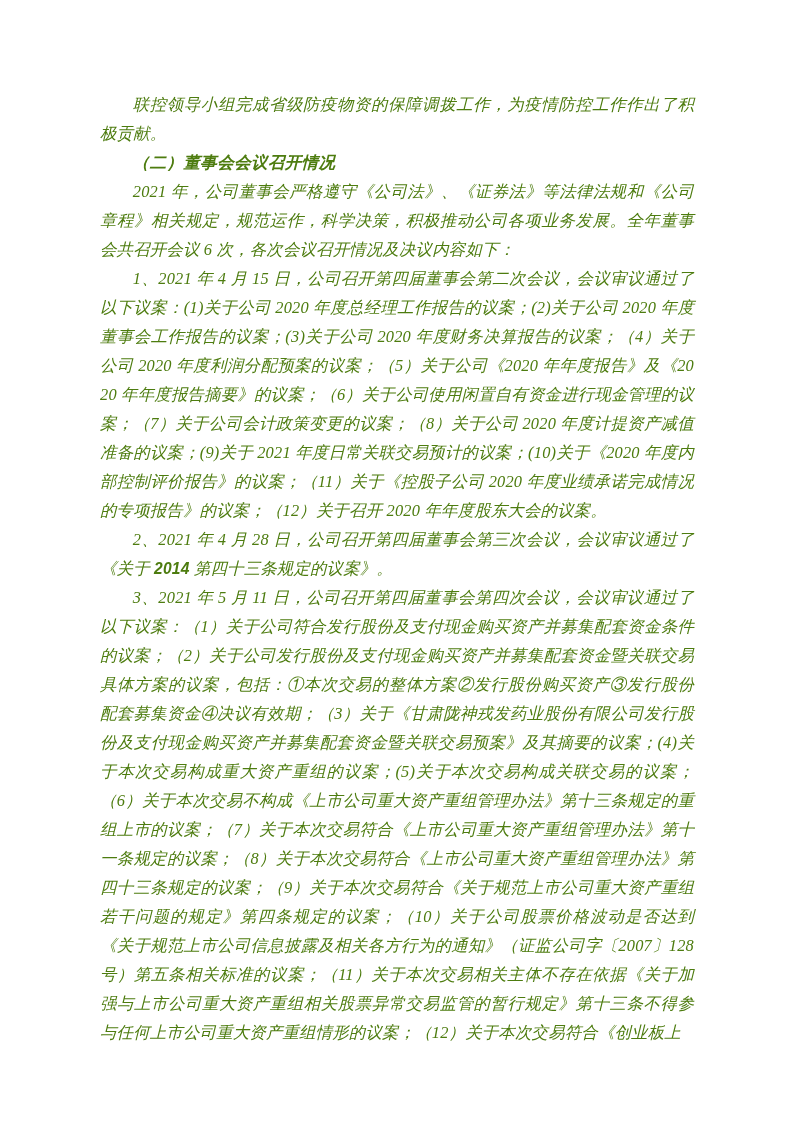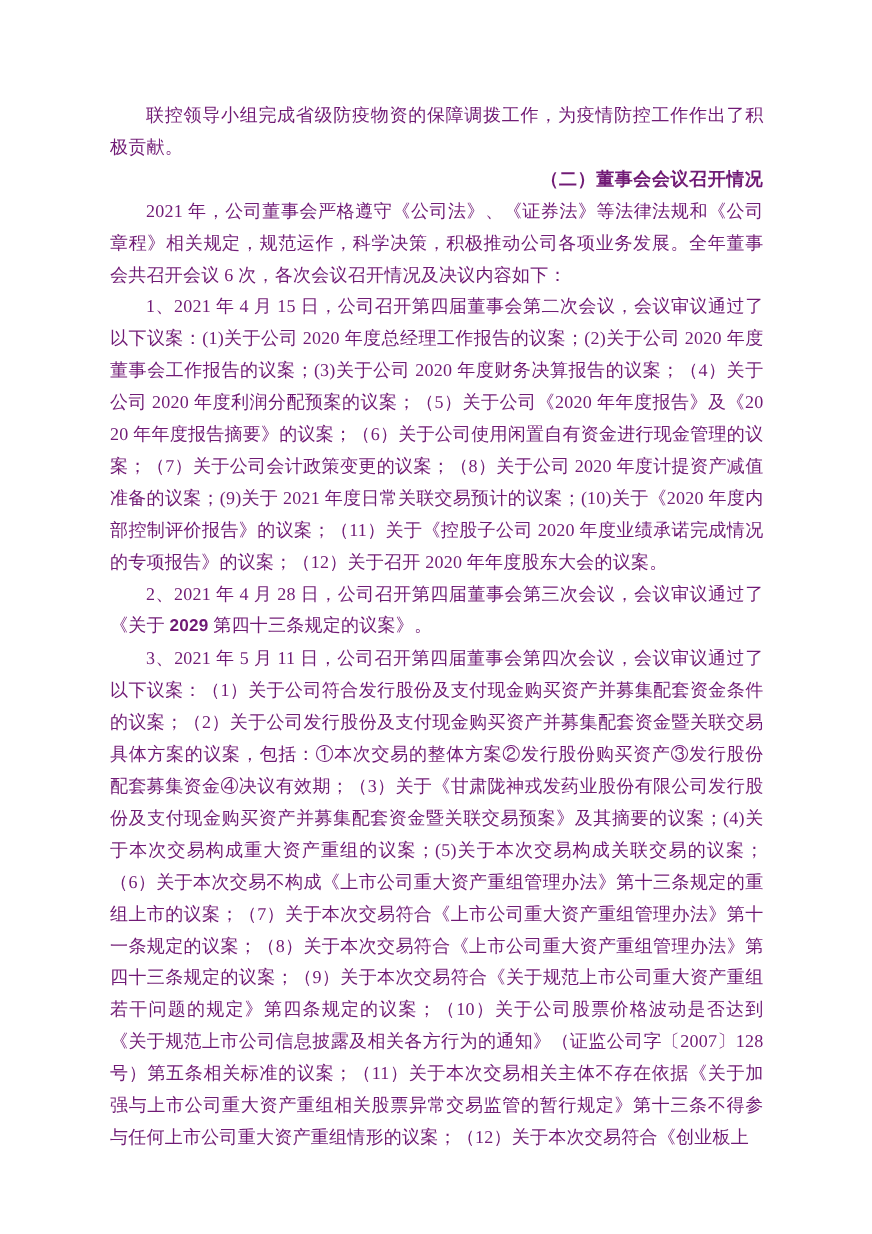--- a/index.html
+++ b/index.html
@@ -19,29 +19,30 @@
     left: 100px;
     top: 90px;
     width: 594px;
   }
   .content p {
     margin: 0;
     padding: 0;
     font-family: "Liberation Serif", "DejaVu Serif", serif;
     font-size: 16.4px;
     line-height: 29px;
-    color: #701a75;
+    color: #4d7c0f;
     text-align: justify;
     text-indent: 2em;
     word-break: break-all;
     letter-spacing: 0.2px;
+    font-style: italic;
   }
   .content p.heading {
     font-weight: bold;
-    text-align: right;
+    text-align: left;
     letter-spacing: 0.5px;
   }
   .sans-num {
     font-family: "Liberation Sans", "DejaVu Sans", sans-serif;
     font-weight: 600;
     font-size: 15.6px;
   }
 </style>
 </head>
 <body>
@@ -50,18 +51,18 @@
   <div class="content">
 
     <p>联控领导小组完成省级防疫物资的保障调拨工作，为疫情防控工作作出了积极贡献。</p>
 
     <p class="heading">（二）董事会会议召开情况</p>
 
     <p>2021 年，公司董事会严格遵守《公司法》、《证券法》等法律法规和《公司章程》相关规定，规范运作，科学决策，积极推动公司各项业务发展。全年董事会共召开会议 6 次，各次会议召开情况及决议内容如下：</p>
 
     <p>1、2021 年 4 月 15 日，公司召开第四届董事会第二次会议，会议审议通过了以下议案：(1)关于公司 2020 年度总经理工作报告的议案；(2)关于公司 2020 年度董事会工作报告的议案；(3)关于公司 2020 年度财务决算报告的议案；（4）关于公司 2020 年度利润分配预案的议案；（5）关于公司《2020 年年度报告》及《2020 年年度报告摘要》的议案；（6）关于公司使用闲置自有资金进行现金管理的议案；（7）关于公司会计政策变更的议案；（8）关于公司 2020 年度计提资产减值准备的议案；(9)关于 2021 年度日常关联交易预计的议案；(10)关于《2020 年度内部控制评价报告》的议案；（11）关于《控股子公司 2020 年度业绩承诺完成情况的专项报告》的议案；（12）关于召开 2020 年年度股东大会的议案。</p>
 
-    <p><span>2、2021 年 4 月 28 日，公司召开第四届董事会第三次会议，会议审议通过了《关于 </span><span class="sans-num">2029</span><span> 第四十三条规定的议案》。</span></p>
+    <p><span>2、2021 年 4 月 28 日，公司召开第四届董事会第三次会议，会议审议通过了《关于 </span><span class="sans-num">2014</span><span> 第四十三条规定的议案》。</span></p>
 
     <p>3、2021 年 5 月 11 日，公司召开第四届董事会第四次会议，会议审议通过了以下议案：（1）关于公司符合发行股份及支付现金购买资产并募集配套资金条件的议案；（2）关于公司发行股份及支付现金购买资产并募集配套资金暨关联交易具体方案的议案，包括：①本次交易的整体方案②发行股份购买资产③发行股份配套募集资金④决议有效期；（3）关于《甘肃陇神戎发药业股份有限公司发行股份及支付现金购买资产并募集配套资金暨关联交易预案》及其摘要的议案；(4)关于本次交易构成重大资产重组的议案；(5)关于本次交易构成关联交易的议案；（6）关于本次交易不构成《上市公司重大资产重组管理办法》第十三条规定的重组上市的议案；（7）关于本次交易符合《上市公司重大资产重组管理办法》第十一条规定的议案；（8）关于本次交易符合《上市公司重大资产重组管理办法》第四十三条规定的议案；（9）关于本次交易符合《关于规范上市公司重大资产重组若干问题的规定》第四条规定的议案；（10）关于公司股票价格波动是否达到《关于规范上市公司信息披露及相关各方行为的通知》（证监公司字〔2007〕128 号）第五条相关标准的议案；（11）关于本次交易相关主体不存在依据《关于加强与上市公司重大资产重组相关股票异常交易监管的暂行规定》第十三条不得参与任何上市公司重大资产重组情形的议案；（12）关于本次交易符合《创业板上</p>
 
   </div>
 </div>
 
 </body></html>

